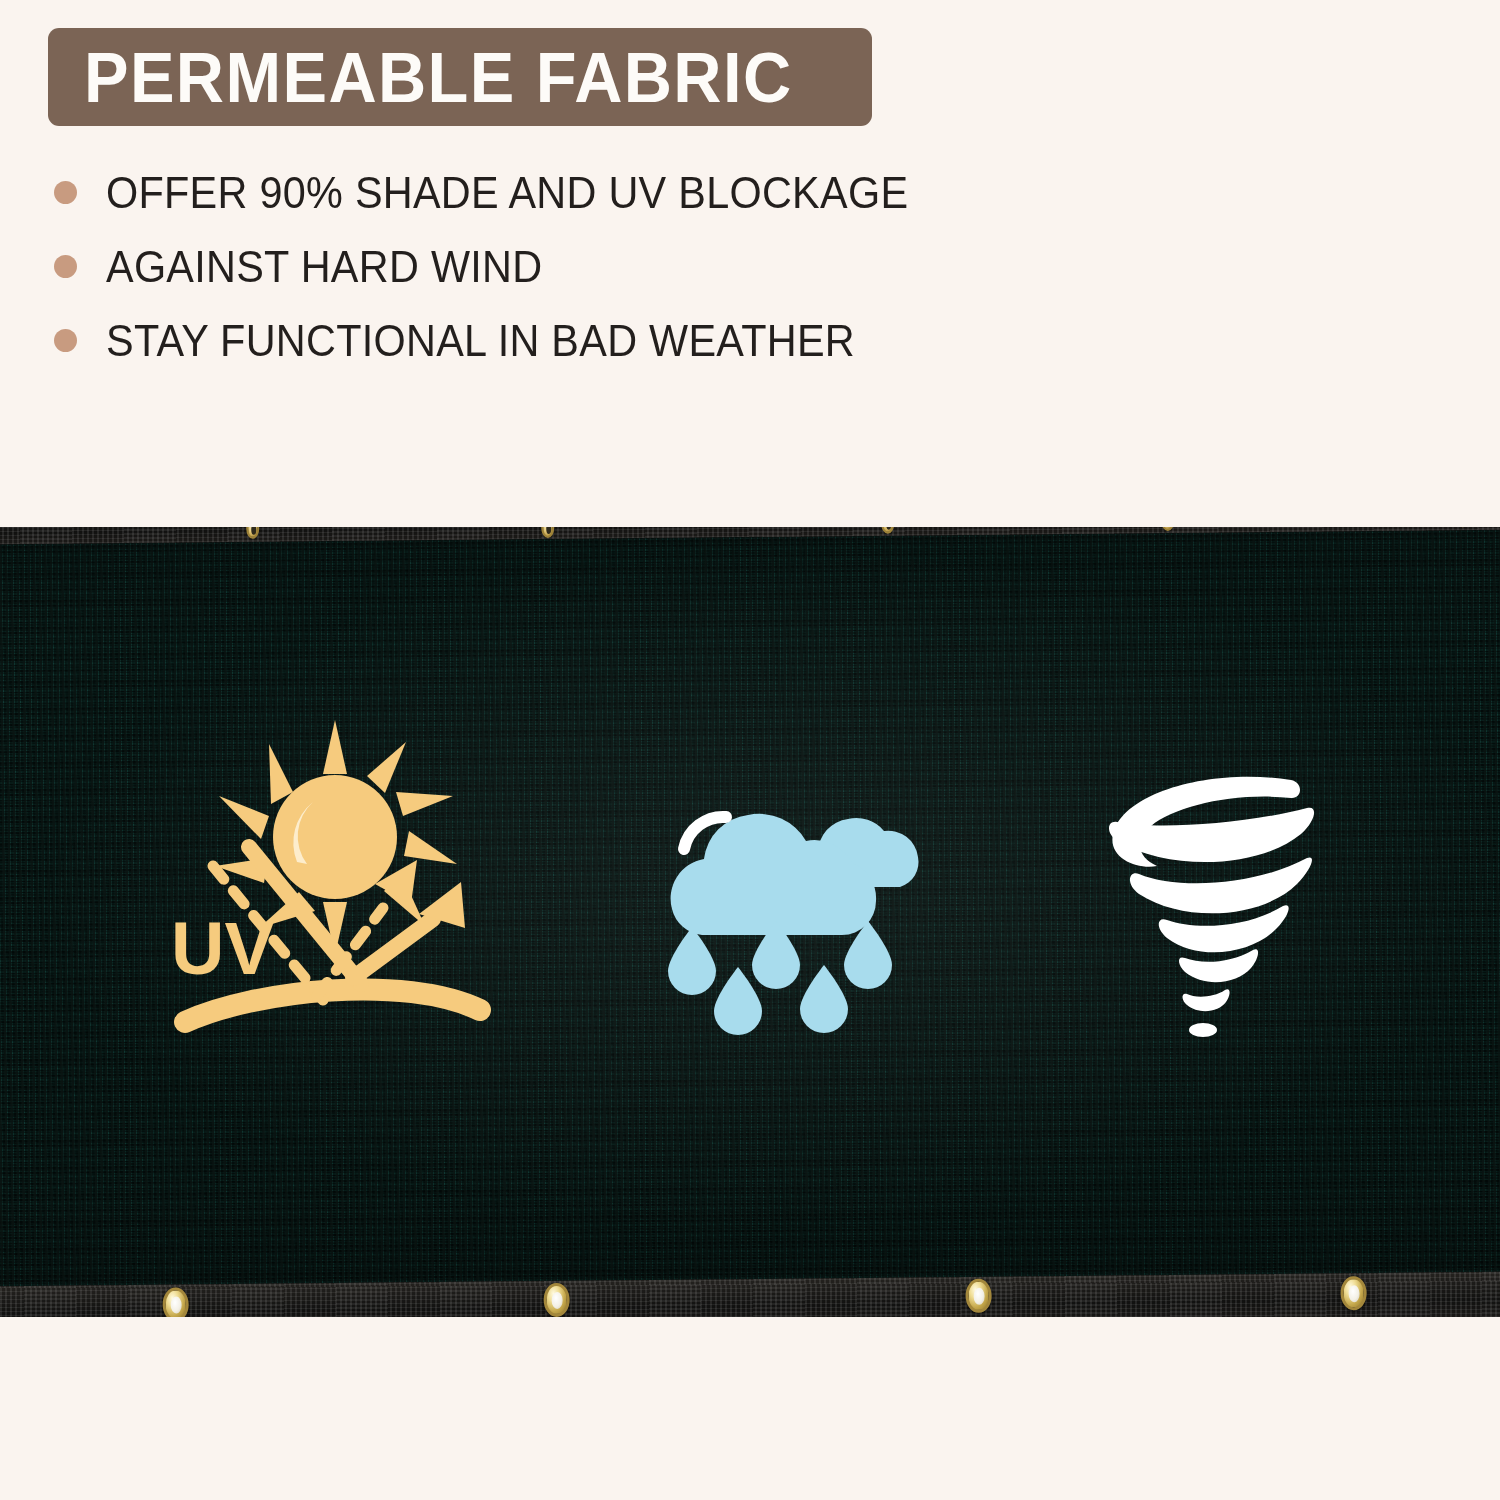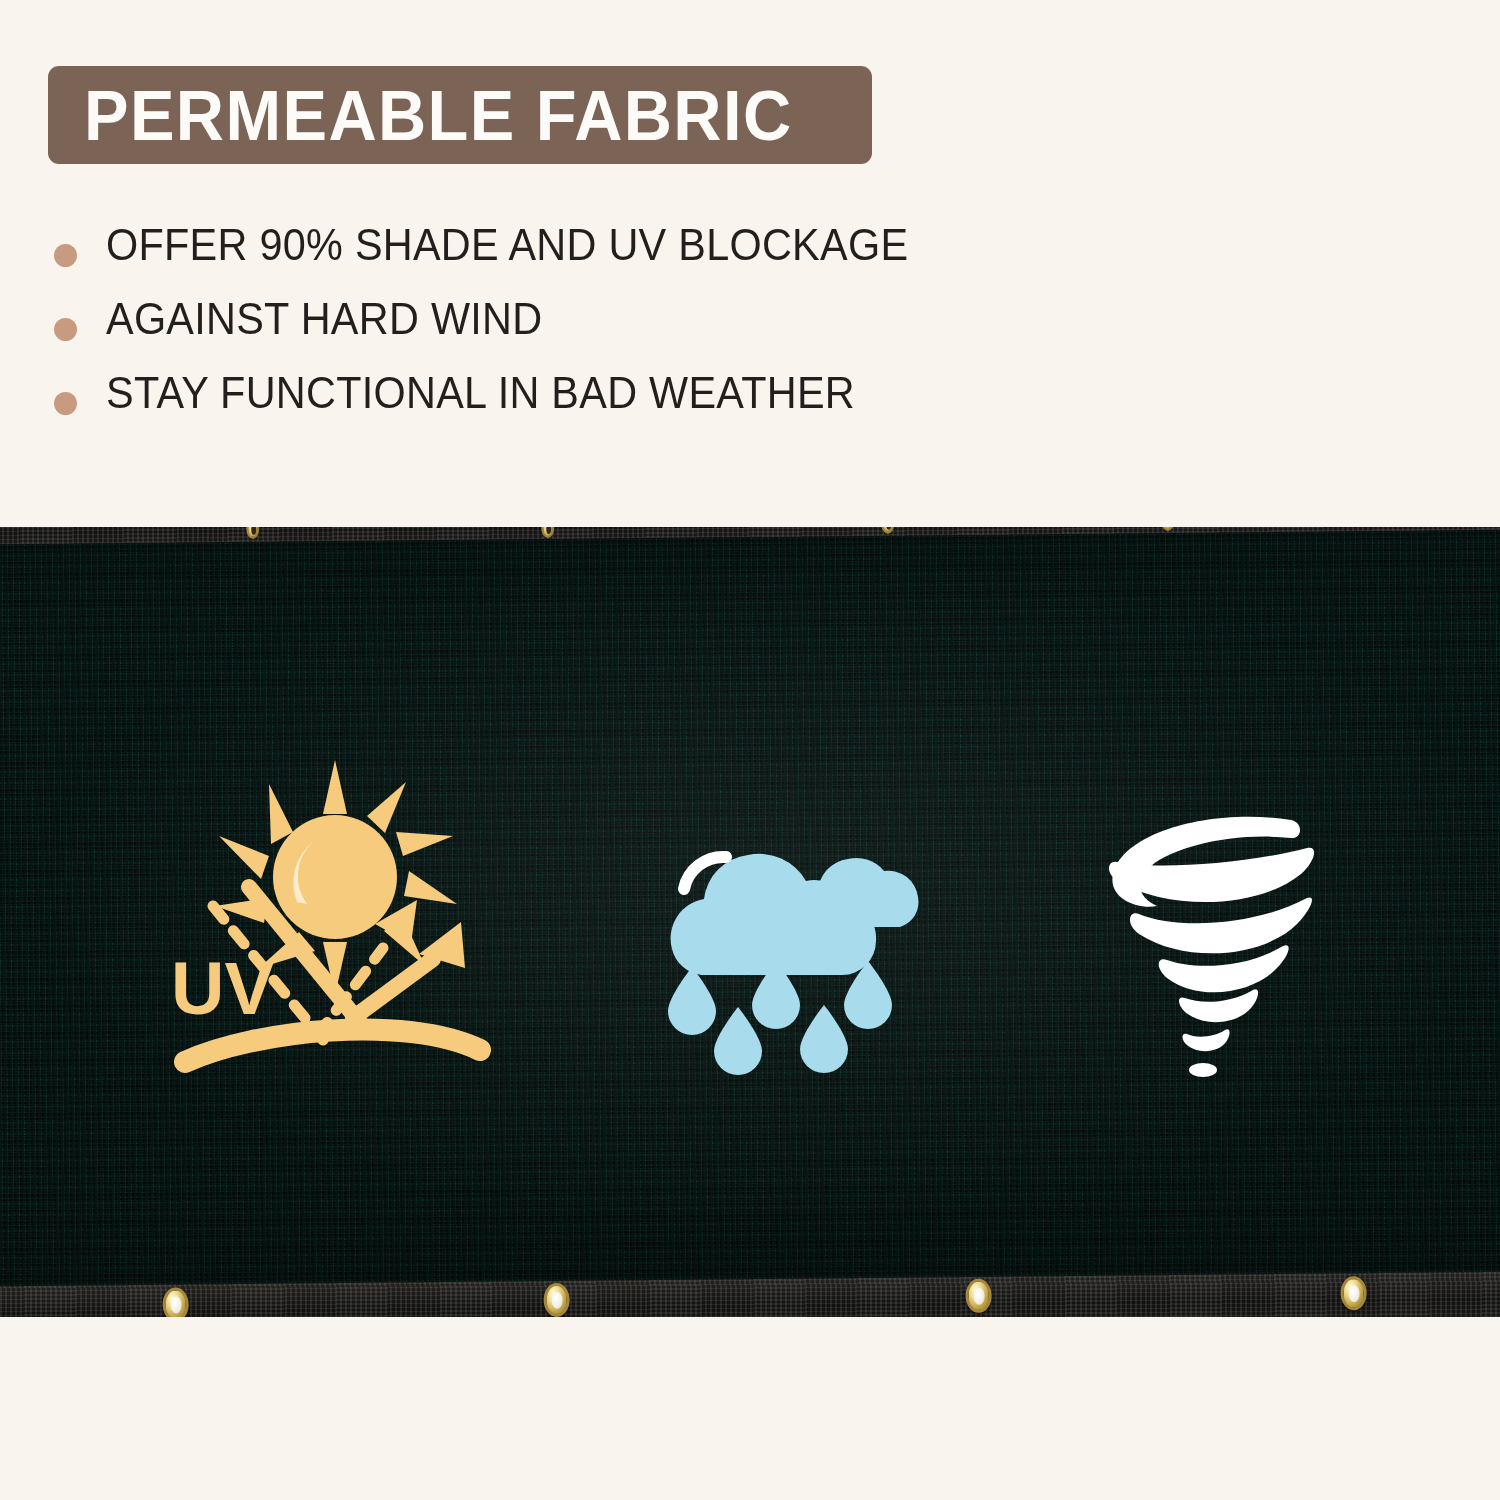--- a/index.html
+++ b/index.html
@@ -25,21 +25,20 @@
     overflow: hidden;
   }
 
   
   .top-panel {
     position: absolute;
     left: 0; top: 0;
     width: 1500px;
     height: 530px;
     background: #faf4ef;
-    margin-top: 38px;
   }
 
   .title-banner {
     position: absolute;
     left: 48px;
     top: 28px;
     height: 98px;
     padding: 0 34px 0 36px;
     background: #7b6455;
     border-radius: 11px;
@@ -60,21 +59,21 @@
   }
 
   .bullet-list {
     position: absolute;
     left: 48px;
     top: 155px;
     width: 1200px;
   }
   .bullet-row {
     display: flex;
-    align-items: flex-end;
+    align-items: center;
     height: 74px;
   }
   .bullet-dot {
     width: 23px;
     height: 23px;
     border-radius: 50%;
     background: #c89b80;
     flex: 0 0 auto;
     margin-left: 6px;
     margin-right: 29px;
@@ -240,21 +239,20 @@
     background: radial-gradient(ellipse at 40% 35%, #ffffff 0%, #f3f0e6 55%, #cfc9b6 100%);
   }
 
   
   .icon-layer {
     position: absolute;
     left: 0; top: 0;
     width: 1500px;
     height: 790px;
     pointer-events: none;
-    margin-top: 40px;
   }
   .icon-layer svg { display: block; }
 
   .icon-uv      { position: absolute; left: 165px; top: 185px; }
   .icon-rain    { position: absolute; left: 610px; top: 230px; }
   .icon-tornado { position: absolute; left: 1095px; top: 235px; }
 
   
   .bottom-panel {
     position: absolute;

